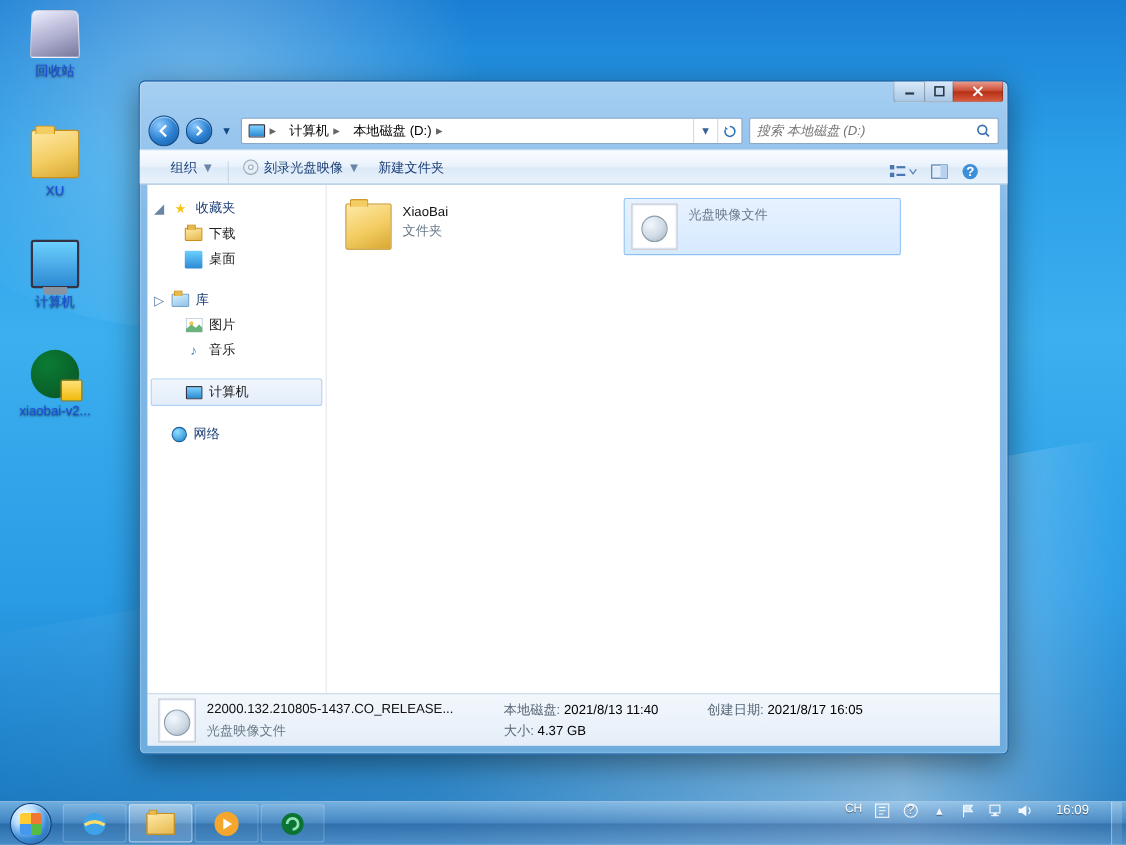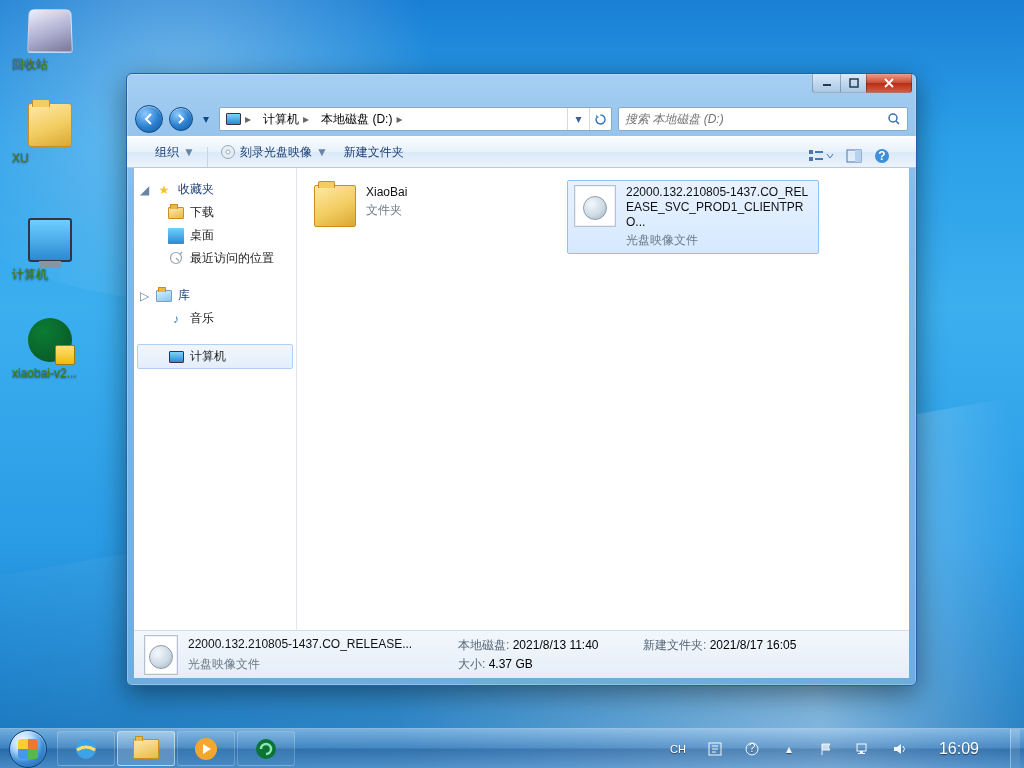--- a/index.html
+++ b/index.html
@@ -1,20 +1,20 @@
 <!DOCTYPE html>
 <html><head>
 <meta charset="utf-8">
 <style>
 *{margin:0;padding:0;box-sizing:border-box;font-family:"Microsoft YaHei","Segoe UI",Tahoma,sans-serif;font-size:12px;-webkit-font-smoothing:antialiased}
 body{width:1024px;height:768px;overflow:hidden;background:linear-gradient(180deg,#1a7fd4 0%,#2b9fe8 18%,#3cafef 40%,#2a9ce6 70%,#1571b8 100%);position:relative}
 .highlight{position:absolute;width:600px;height:420px;border-radius:50%;background:radial-gradient(circle,rgba(255,255,255,.35)0%,rgba(255,255,255,0)70%);top:-120px;left:-120px;pointer-events:none}
 .ray{position:absolute;left:-80px;bottom:-220px;width:1200px;height:500px;pointer-events:none;transform:rotate(-10deg);background:linear-gradient(90deg,rgba(255,255,255,0)0%,rgba(255,255,255,.09)40%,rgba(255,255,255,.45)75%,rgba(255,255,255,0)95%)}
 
-.di{position:absolute;width:76px;color:#4d7c0f;text-shadow:0 1px 2px rgba(0,0,0,.7);cursor:default}
+.di{position:absolute;width:76px;text-align:center;color:#1d4ed8;text-shadow:0 1px 2px rgba(0,0,0,.7);cursor:default}
 .di .ic{width:44px;height:44px;margin:0 auto 4px;position:relative}
 .lbl{font-size:12px}
 .bin{background:linear-gradient(160deg,#eef,#aac 60%,#779);border-radius:6px 6px 3px 3px;transform:perspective(80px) rotateX(8deg);border:1px solid rgba(255,255,255,.5)}
 .fld{background:linear-gradient(160deg,#ffe9a7,#f3cd62 55%,#d8a832);border-radius:3px;border:1px solid #c98f1a}
 .fld:before{content:"";position:absolute;top:-5px;left:3px;width:16px;height:7px;background:#f3cd62;border:1px solid #c98f1a;border-bottom:none;border-radius:2px 2px 0 0}
 .mon{background:linear-gradient(180deg,#6cd0ff,#2c8ad2);border-radius:3px;border:2px solid #334;position:relative}
 .mon:after{content:"";position:absolute;bottom:-8px;left:50%;transform:translateX(-50%);width:22px;height:7px;background:#8893a3;border-radius:0 0 3px 3px}
 .arrowi{background:radial-gradient(circle at 35% 30%,#0a7c34,#0a5225);border-radius:50%}
 .arrowi:after{content:"";position:absolute;right:-3px;bottom:-3px;width:18px;height:18px;background:linear-gradient(180deg,#ffe27a,#f0b90b);border:1px solid #9e7c08;border-radius:2px}
 
@@ -27,21 +27,21 @@
 .wb svg{display:block}
 .addrwrap{height:34px;padding:0 8px;display:flex;align-items:center;gap:6px}
 .navbtn{width:28px;height:28px;border-radius:50%;background:radial-gradient(circle at 35% 30%,#8dc9ff,#2a7fd0 55%,#155a9a);border:1px solid #0f4984;display:flex;align-items:center;justify-content:center;color:#fff;box-shadow:inset 0 1px 1px rgba(255,255,255,.5)}
 .navbtn.fwd{width:24px;height:24px}
 .navdd{width:14px;height:20px;display:flex;align-items:center;justify-content:center;color:#0f4984}
 .addr{flex:1;height:24px;background:#fff;border:1px solid #8aa9c7;display:flex;align-items:center;border-radius:2px}
 .addr .seg{padding:0 6px;height:100%;display:flex;align-items:center;gap:4px}
 .addr .sep{color:#666}
 .addr .fspace{flex:1}
 .addr .btn{width:22px;height:22px;border-left:1px solid #d0dbe6;display:flex;align-items:center;justify-content:center;color:#35629a}
-.search{width:290px;height:24px;background:#fff;border:1px solid #8aa9c7;display:flex;align-items:center;padding:0 6px;border-radius:2px}
+.search{width:227px;height:24px;background:#fff;border:1px solid #8aa9c7;display:flex;align-items:center;padding:0 6px;border-radius:2px}
 .search input{flex:1;border:none;outline:none;font-style:italic;color:#888;font-size:12px}
 .toolbar{height:32px;background:linear-gradient(180deg,#fafdff,#e8f1fb 48%,#dbe9f7 52%,#eaf3fc);border-top:1px solid #fff;border-bottom:1px solid #b7c9db;display:flex;align-items:flex-end;padding:0 20px;color:#1a3e75}
 .toolbar .tbitem{display:flex;align-items:center;gap:4px;padding:0 8px;height:100%}
 .toolbar .fsp{flex:1}
 .toolbar .ricon{padding:0 6px;color:#35629a}
 .body{position:absolute;top:94px;left:7px;right:7px;bottom:55px;background:#fff;display:flex}
 .nav{width:163px;border-right:1px solid #e1e6ed;padding:6px 0;overflow:hidden}
 .navgrp{padding:4px 0 10px 0}
 .navhdr,.navitm{display:flex;align-items:center;gap:6px;padding:3px 8px 3px 18px;color:#1a3e75;font-size:12px;white-space:nowrap}
 .navitm{padding-left:34px;color:#222}
@@ -65,42 +65,42 @@
 .details .dtit{color:#111;font-size:12px}
 .details .dgrey{color:#6a7a88;font-size:12px}
 .details .dlab{color:#566676}
 
 .taskbar{position:absolute;left:0;right:0;bottom:0;height:40px;background:linear-gradient(180deg,rgba(180,215,245,.55),rgba(90,140,195,.55) 48%,rgba(55,100,155,.55) 52%,rgba(110,160,210,.55));border-top:1px solid rgba(255,255,255,.35);display:flex;align-items:stretch;backdrop-filter:blur(2px)}
 .start{width:56px;display:flex;align-items:center;justify-content:center}
 .orb{width:38px;height:38px;border-radius:50%;background:radial-gradient(circle at 35% 30%,#fff,#b7dcff 30%,#3a8ad5 60%,#1e5796);border:1px solid #0e3f74;position:relative;box-shadow:inset 0 1px 2px rgba(255,255,255,.6)}
 .orb:after{content:"";position:absolute;left:50%;top:50%;width:20px;height:20px;transform:translate(-50%,-50%);background:conic-gradient(#e73 0 25%,#5b4 0 50%,#49e 0 75%,#fc3 0);border-radius:3px;filter:blur(.3px)}
 .tb{width:58px;margin:2px 1px;border:1px solid rgba(255,255,255,.2);border-radius:3px;display:flex;align-items:center;justify-content:center;background:linear-gradient(180deg,rgba(255,255,255,.12),rgba(255,255,255,0))}
 .tb.active{background:linear-gradient(180deg,rgba(255,255,255,.38),rgba(255,255,255,.12));border-color:rgba(255,255,255,.45)}
-.tray{margin-left:auto;display:flex;align-items:center;gap:21px;padding:0 4px;color:#fff;text-shadow:0 1px 1px rgba(0,0,0,.5)}
+.tray{margin-left:auto;display:flex;align-items:flex-start;gap:10px;padding:0 4px;color:#fff;text-shadow:0 1px 1px rgba(0,0,0,.5)}
 .trayic{width:16px;height:16px;display:flex;align-items:center;justify-content:center;opacity:.92}
-.clock{padding:0 10px;font-size:16px;text-align:center}
+.clock{padding:0 10px;font-size:12px;text-align:center}
 .showdt{width:10px;height:100%;border-left:1px solid rgba(255,255,255,.35);background:linear-gradient(180deg,rgba(255,255,255,.2),rgba(255,255,255,.05))}
 
 .i-star{color:#f5c518}
 .i-folder-sm{width:16px;height:12px;background:linear-gradient(160deg,#ffe9a7,#e6b94d);border:1px solid #c98f1a;border-radius:1px;position:relative}
 .i-folder-sm:before{content:"";position:absolute;top:-4px;left:1px;width:6px;height:4px;background:#e6b94d;border:1px solid #c98f1a;border-bottom:none;border-radius:1px 1px 0 0}
 .i-mon-sm{width:15px;height:12px;background:linear-gradient(180deg,#7dd3ff,#2c8ad2);border:1px solid #334;border-radius:1px}
 .i-net-sm{width:14px;height:14px;background:radial-gradient(circle at 35% 30%,#8fe0ff,#1f7fc7);border-radius:50%;border:1px solid #1660a0}
 </style>
 </head>
 <body>
 
 <div class="highlight"></div>
 <div class="ray"></div>
 
 <div class="di" style="left:12px;top:8px">
   <div class="ic bin"></div>
   <div class="lbl">回收站</div>
 </div>
-<div class="di" style="left:12px;top:103px">
+<div class="di" style="left:12px;top:118px">
   <div class="ic fld"></div>
   <div class="lbl">XU</div>
 </div>
 <div class="di" style="left:12px;top:218px">
   <div class="ic mon"></div>
   <div class="lbl">计算机</div>
 </div>
 <div class="di" style="left:12px;top:318px">
   <div class="ic arrowi"></div>
   <div class="lbl">xiaobai-v2...</div>
@@ -214,73 +214,80 @@
             <span>收藏夹</span>
           </div>
         <div class="navitm">
             <span class="nic i-folder-sm"></span>
             <span>下载</span>
           </div>
         <div class="navitm">
             <span class="nic" style="background:linear-gradient(180deg,#6cd0ff,#2c8ad2);border-radius:1px"></span>
             <span>桌面</span>
           </div>
-        <div class="navitm">
-            <span class="nic">
-              <svg width="15" height="15">
-                <circle cx="7" cy="7" r="5.5" stroke="#9aa6b2" fill="none" stroke-width="1.2"></circle>
-                <path d="M11 3 L13 1 M7 7 L10 10" stroke="#9aa6b2" stroke-width="1.2"></path>
-              </svg>
-            </span>
-            <span>最近访问的位置</span>
-          </div>
       </div>
       <div class="navgrp">
         <div class="navhdr">
             <span class="chev">▷</span>
             <span class="nic i-folder-sm" style="background:linear-gradient(160deg,#d7effc,#8fc4ea);border-color:#6fa5cd"></span>
             <span>库</span>
           </div>
         <div class="navitm">
+            <span class="nic">
+              <svg width="15" height="13">
+                <rect x="0" y="0" width="15" height="13" fill="#fff" stroke="#8fa5bb"></rect>
+                <circle cx="5" cy="5" r="2" fill="#f2c756"></circle>
+                <path d="M0 10 L5 6 L9 9 L12 6 L15 9 V13 H0 Z" fill="#6ab37a"></path>
+              </svg>
+            </span>
+            <span>图片</span>
+          </div>
+        <div class="navitm">
             <span class="nic" style="color:#3b7fc7">♪</span>
             <span>音乐</span>
           </div>
       </div>
       <div class="navgrp">
         <div class="navitm sel">
             <span class="nic i-mon-sm"></span>
             <span>计算机</span>
+          </div>
+      </div>
+      <div class="navgrp">
+        <div class="navhdr">
+            <span class="chev" style="visibility:hidden">▷</span>
+            <span class="nic i-net-sm"></span>
+            <span>网络</span>
           </div>
       </div>
     </div>
 
     <div class="content">
       <div class="fitem">
         <div class="fic folderic"></div>
         <div class="finfo">
           <div class="fname">XiaoBai</div>
           <div class="ftype">文件夹</div>
         </div>
       </div>
       <div class="fitem sel">
         <div class="fic pageic"></div>
         <div class="finfo">
-          <div class="fname">22000.132.210805-1437.CO_RELEASE_SVC_PROD1_CLIENTPRO...</div>
           <div class="ftype">光盘映像文件</div>
         </div>
       </div>
     </div>
   </div>
 
   <div class="details">
     <div class="dic pageic" style="width:34px;height:40px"></div>
     <div class="dtext">
       <div class="dtit">22000.132.210805-1437.CO_RELEASE...</div>
       <div><span class="dlab">本地磁盘:</span> <span>2021/8/13 11:40</span></div>
-      <div><span class="dlab">新建文件夹:</span> <span>2021/8/17 16:05</span></div>
+      <div><span class="dlab">创建日期:</span> <span>2021/8/17 16:05</span></div>
       <div class="dgrey">光盘映像文件</div>
       <div><span class="dlab">大小:</span> <span>4.37 GB</span></div>
       <div></div>
     </div>
   </div>
 </div>
 
 <div class="taskbar">
   <div class="start">
       <div class="orb"></div>

